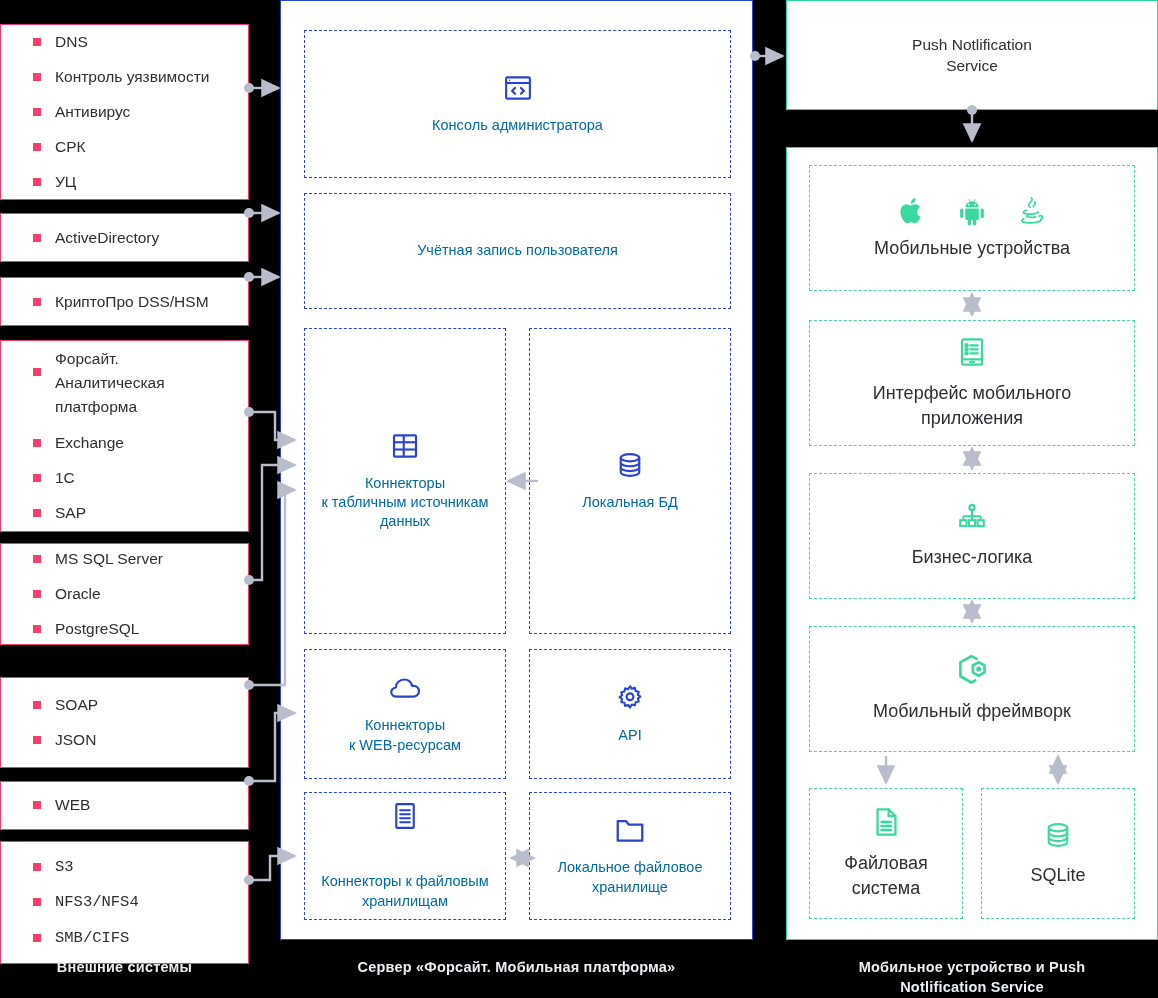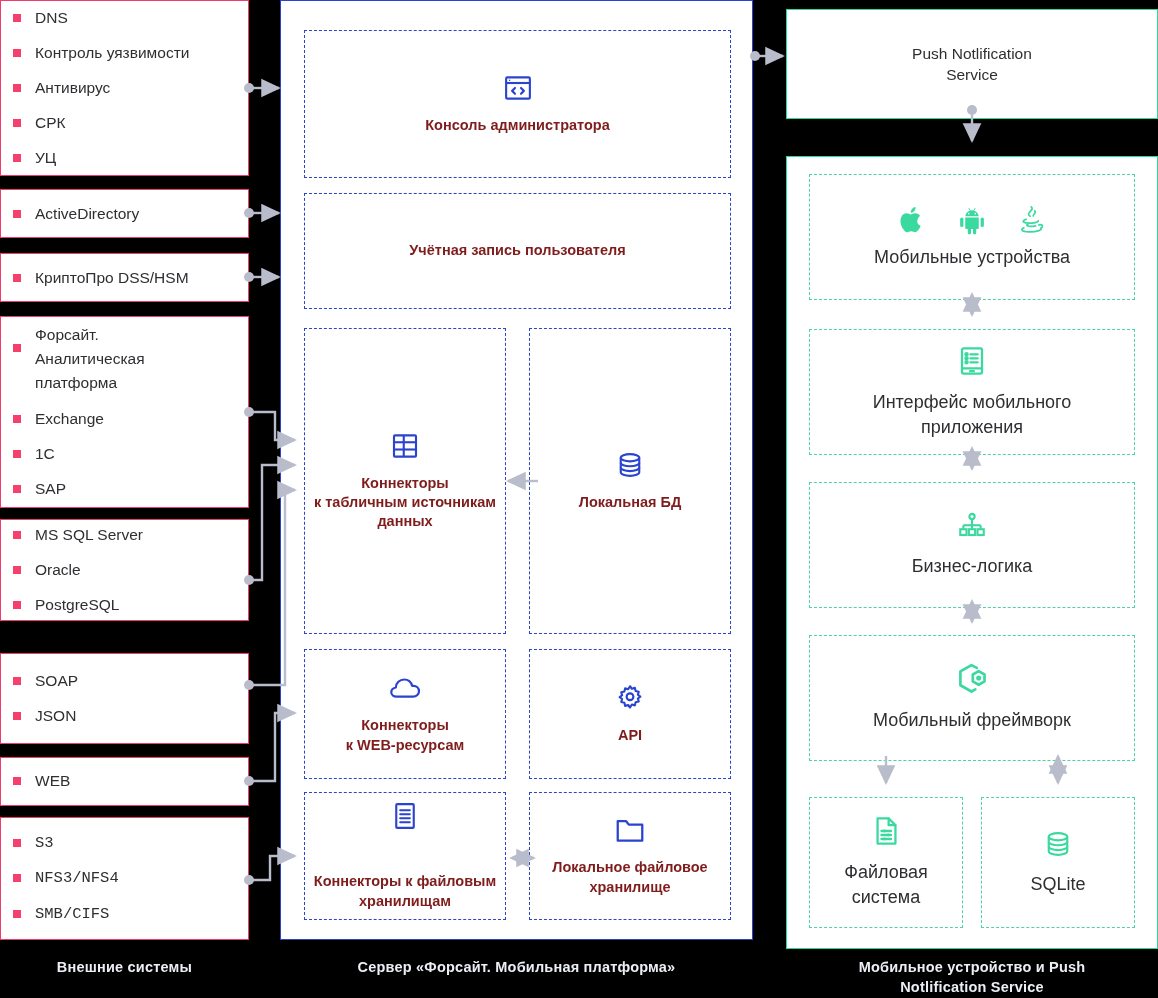--- a/index.html
+++ b/index.html
@@ -14,21 +14,22 @@
   
   .abs { position:absolute; }
   .ctr { display:flex; flex-direction:column; align-items:center; justify-content:center; text-align:center; }
 
   
   #left-panel { left:0; top:0; width:249px; height:940px; }
   .ext-box {
     position:absolute; left:0; width:249px;
     background:#fff; border:1.5px solid #ef3c6d;
     display:flex; flex-direction:column; justify-content:center;
-    padding:6px 0 6px 12px;
+    padding:6px 0 6px 32px;
+    margin-top:24px;
   }
   .ext-item {
     display:flex; align-items:flex-start;
     font-size:15.5px; color:#2f2f33; line-height:1.55;
     padding:5.5px 0;
   }
   .ext-bullet {
     width:8px; height:8px; background:#f5406e;
     flex:0 0 8px; margin-right:14px; margin-top:8px;
   }
@@ -37,25 +38,25 @@
 
   
   #center-panel {
     left:280px; top:0; width:473px; height:940px;
     background:#fff; border:1.5px solid #2b44cf;
   }
   .dbox {
     position:absolute; background:#fff;
     border:1.6px dashed #2b44cf;
   }
-  .dbox .cap { font-size:14.5px; color:#7f1d1d; line-height:1.33;font-weight:bold; }
+  .dbox .cap { font-size:14.5px; color:#0369a1; line-height:1.33; }
   .dbox .ico { margin-bottom:9px; }
 
   
-  #right-panel { left:786px; top:9px; width:372px; height:940px; }
+  #right-panel { left:786px; top:0; width:372px; height:940px; }
   .gbox-solid {
     position:absolute; background:#fff; border:1.5px solid #2ad99a;
   }
   .gbox {
     position:absolute; background:#fff; border:1.6px dashed #4ed4a4;
   }
   .gbox .cap, .gbox-solid .cap { font-size:18px; color:#2f2f33; line-height:1.38; }
   .gbox .ico { margin-bottom:9px; }
   .gbox-solid .cap { font-size:15.5px; }
 

